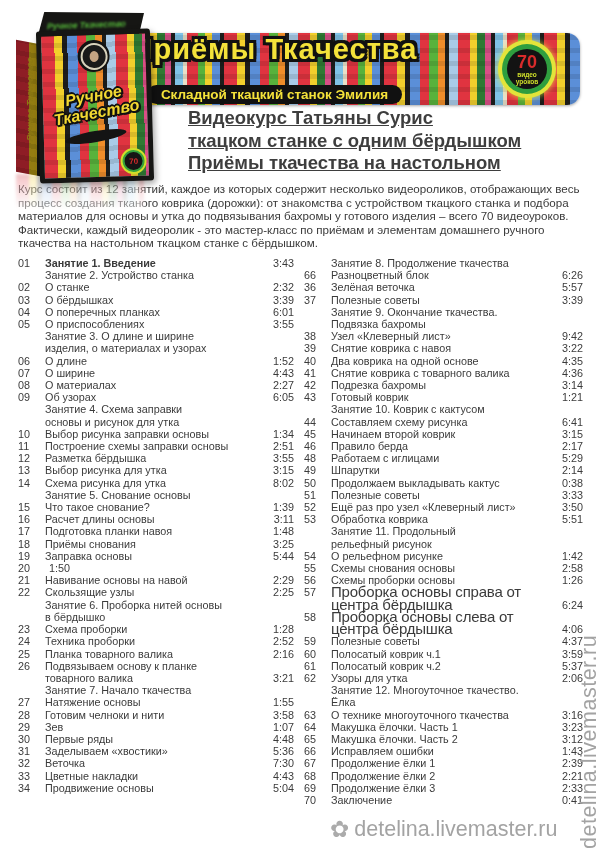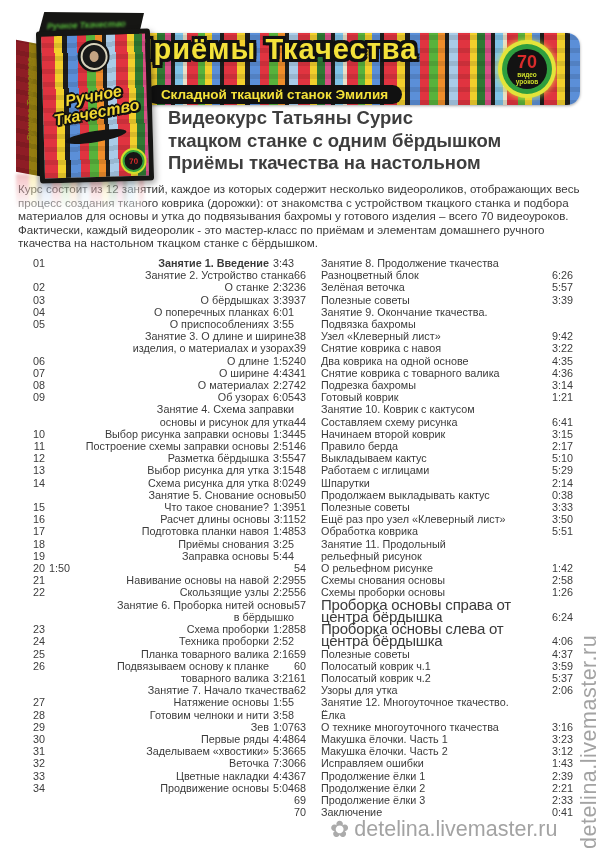--- a/index.html
+++ b/index.html
@@ -69,29 +69,29 @@
     width:62px;height:11px;background:#141414;border-radius:50%;}
   .box-mini-badge{position:absolute;right:4px;bottom:4px;width:18px;height:18px;border-radius:50%;
     background:#151515;border:2px solid #36a23c;box-shadow:0 0 0 2px #cfdf2a;
     color:#d92b2b;font-size:8px;font-weight:bold;display:flex;align-items:center;justify-content:center;}
   .box-reflection{position:absolute;left:12px;top:170px;width:128px;height:38px;
     transform:scaleY(-1);opacity:.45;filter:blur(1.5px);}
   .box-reflection .fade{position:absolute;inset:0;transform:scaleY(-1);
     background:linear-gradient(to bottom, rgba(255,255,255,.35), #fff 92%);}
 
   
-  .course-title{position:absolute;left:168px;top:107px;font-size:18.5px;font-weight:bold;
-    color:#3e3e3e;line-height:22.5px;}
+  .course-title{position:absolute;left:188px;top:107px;font-size:18.5px;font-weight:bold;
+    color:#3e3e3e;line-height:22.5px;text-decoration:underline;}
   .intro{position:absolute;left:18px;top:182px;width:567px;font-size:11.6px;
     line-height:13.6px;color:#3a3a3a;}
 
   
   .toc{position:absolute;left:18px;top:257px;width:565px;display:flex;}
   .toc-col{color:#3b3b3b;font-size:10.8px;line-height:12.2px;}
-  .toc-col.left{width:276px;text-align:right;}
+  .toc-col.left{width:276px;margin-right:10px;}
   .toc-col.right{width:279px;}
   .toc-h{font-weight:normal;padding-left:27px;white-space:pre-line;}
   .toc-i{display:flex;align-items:flex-end;}
   .toc-i .num{flex:none;width:27px;align-self:flex-start;}
   .toc-i .txt{flex:1;white-space:pre-line;}
   .toc-i .txt.b{font-weight:bold;}
   .toc-i .txt.narrow{font-size:15px;letter-spacing:-0.2px;}
   .toc-i .time{flex:none;margin-left:4px;}
 
   
@@ -397,25 +397,20 @@
           <span class="num">45</span>
           <span class="txt">Начинаем второй коврик</span>
           <span class="time">3:15</span>
         </div>
         <div class="toc-i">
           <span class="num">46</span>
           <span class="txt">Правило берда</span>
           <span class="time">2:17</span>
         </div>
         <div class="toc-i">
-          <span class="num">47</span>
-          <span class="txt">Выкладываем кактус</span>
-          <span class="time">5:10</span>
-        </div>
-        <div class="toc-i">
           <span class="num">48</span>
           <span class="txt">Работаем с иглицами</span>
           <span class="time">5:29</span>
         </div>
         <div class="toc-i">
           <span class="num">49</span>
           <span class="txt">Шпарутки</span>
           <span class="time">2:14</span>
         </div>
         <div class="toc-i">

